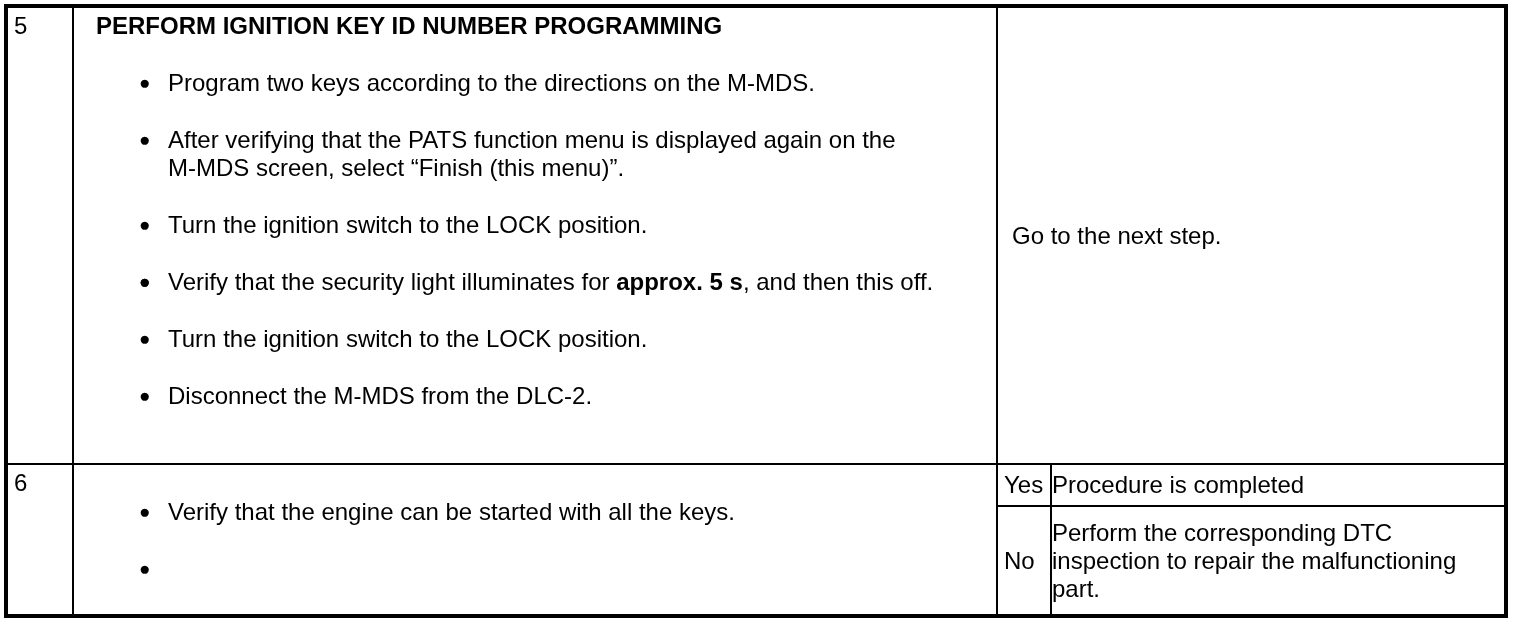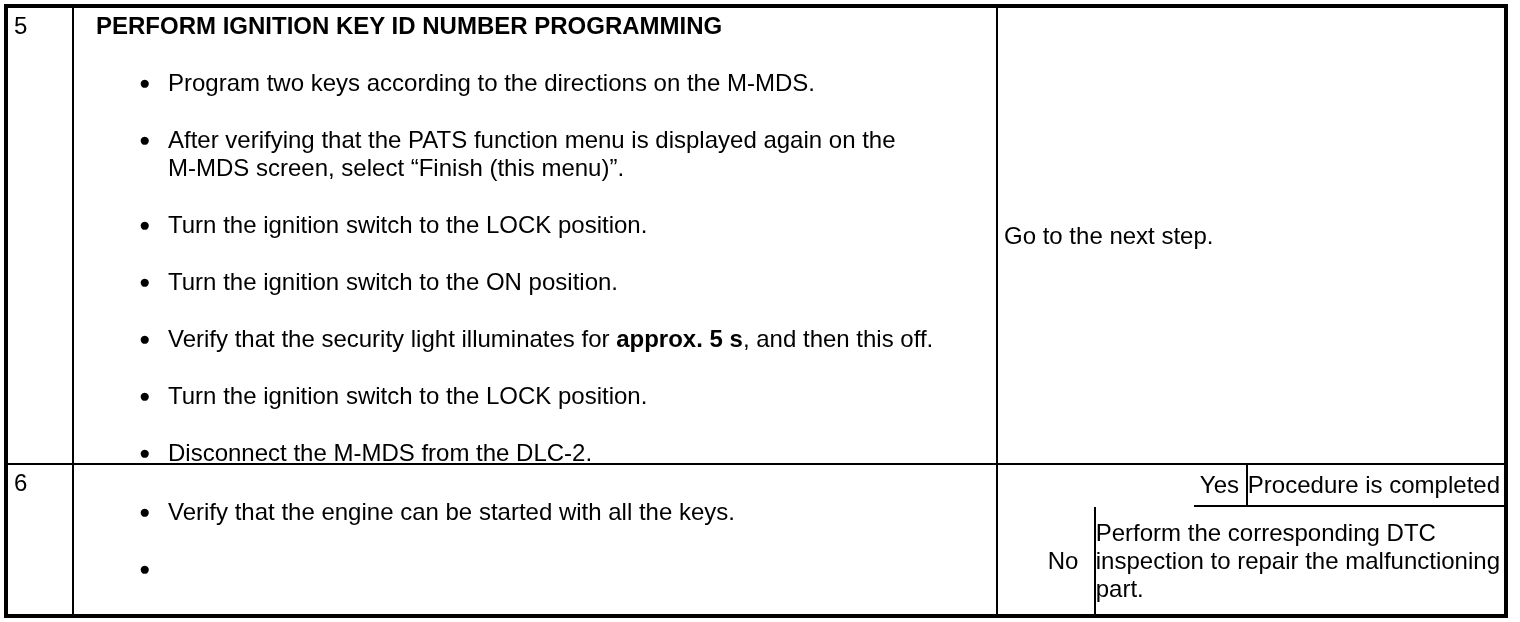--- a/index.html
+++ b/index.html
@@ -58,27 +58,26 @@
     left: 49px;
     top: 0;
     font-size: 19px;
     line-height: 28px;
     font-family: "Liberation Sans", "DejaVu Sans", sans-serif;
   }
   .btext { white-space: pre-line; }
   .cell-action {
     display: flex;
     align-items: center;
-    padding-left: 6px;
+    padding-left: 14px;
     border-radius: 10px;
   }
   .cell-action-split {
     display: flex;
     flex-direction: column;
-    align-items: flex-end;
   }
   .result-row { display: flex; box-sizing: border-box; }
   .result-row-yes { height: 42px; border-bottom: 2px solid #000000; }
   .result-row-no { flex: 1; }
   .answer-cell {
     width: 54px;
     box-sizing: border-box;
     border-right: 2px solid #000000;
     display: flex;
     align-items: center;
@@ -115,21 +114,20 @@
             <span class="bullet">●</span>
             <span class="btext">After verifying that the PATS function menu is displayed again on the
 M-MDS screen, select “Finish (this menu)”.</span>
           </li>
           <li>
             <span class="bullet">●</span>
             <span class="btext">Turn the ignition switch to the LOCK position.</span>
           </li>
           <li>
             <span class="bullet">●</span>
-            <span class="btext">Turn the ignition switch to the ON position.</span>
           </li>
           <li>
             <span class="bullet">●</span>
             <span class="btext"><span>Verify that the security light illuminates for </span><b>approx. 5 s</b><span>, and then this off.</span></span>
           </li>
           <li>
             <span class="bullet">●</span>
             <span class="btext">Turn the ignition switch to the LOCK position.</span>
           </li>
           <li>

